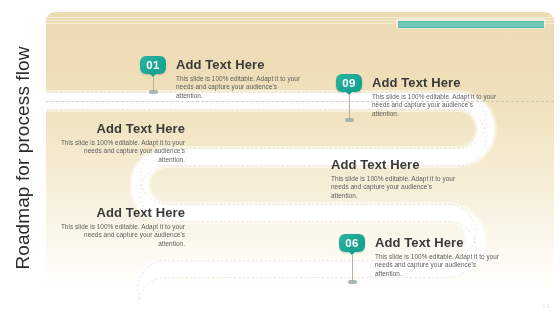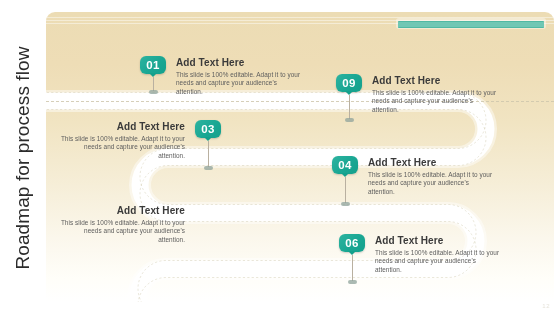--- a/index.html
+++ b/index.html
@@ -120,21 +120,21 @@
     background:#8fa39b;
     opacity:.75;
     margin-top:-1px;
   }
 
   .txt{
     max-width:128px;
     line-height:1.32;
   }
   .txt .head{
-    font-size:10px;
+    font-size:13px;
     font-weight:700;
     color:#3a3a3a;
     margin:0 0 1.5px 0;
     letter-spacing:.1px;
   }
   .txt .body{
     font-size:6.4px;
     color:#5d5d5d;
     margin:0;
     letter-spacing:.05px;
@@ -214,35 +214,23 @@
         <p class="head">Add Text Here</p>
         <p class="body">This slide is 100% editable. Adapt it to your needs and capture your audience's attention.</p>
       </div>
     </div>
 
     <div class="step left-text" style="left:11px;top:108px;">
       <div class="txt align-right">
         <p class="head">Add Text Here</p>
         <p class="body">This slide is 100% editable. Adapt it to your needs and capture your audience's attention.</p>
       </div>
-      <div class="badge-wrap">
-        <div class="badge">03</div>
-        <div class="badge-notch"></div>
-        <div class="stem" style="height:26px;"></div>
-        <div class="stem-foot"></div>
-      </div>
     </div>
 
     <div class="step right-text" style="left:285px;top:144px;">
-      <div class="badge-wrap">
-        <div class="badge">04</div>
-        <div class="badge-notch"></div>
-        <div class="stem" style="height:26px;"></div>
-        <div class="stem-foot"></div>
-      </div>
       <div class="txt align-left">
         <p class="head">Add Text Here</p>
         <p class="body">This slide is 100% editable. Adapt it to your needs and capture your audience's attention.</p>
       </div>
     </div>
 
     <div class="step left-text" style="left:11px;top:192px;">
       <div class="txt align-right">
         <p class="head">Add Text Here</p>
         <p class="body">This slide is 100% editable. Adapt it to your needs and capture your audience's attention.</p>

